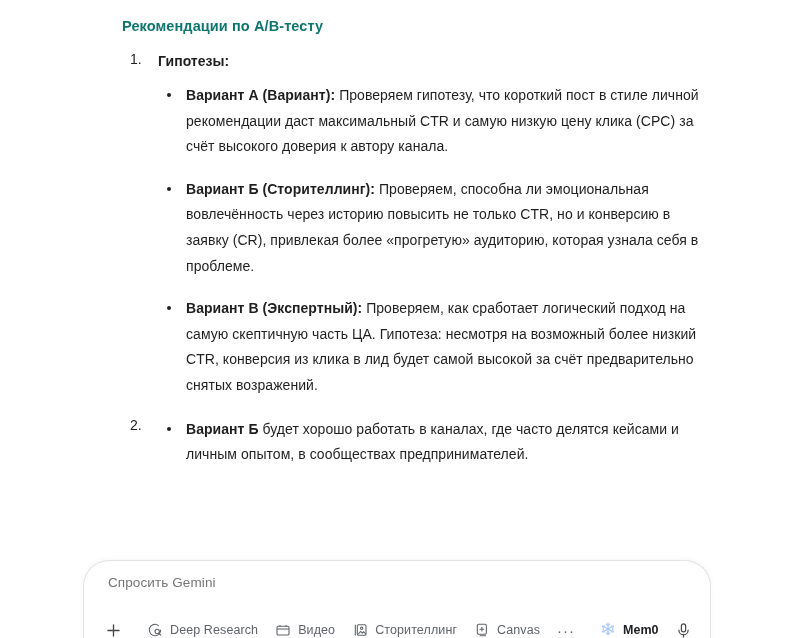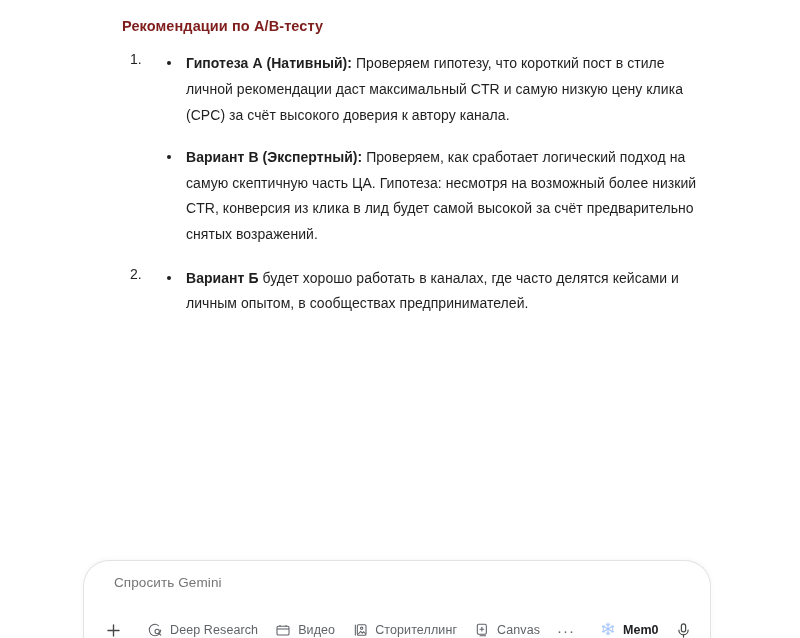--- a/index.html
+++ b/index.html
@@ -28,21 +28,21 @@
     background: #ffffff;
   }
 
   .answer-inner {
     padding: 16px 90px 0 122px;
   }
 
   .doc-title {
     font-size: 14.5px;
     font-weight: 700;
-    color: #7f1d1d;
+    color: #0f766e;
     letter-spacing: 0.1px;
     margin: 0 0 15px 0;
     line-height: 1.4;
   }
 
   ol.num-list {
     margin: 0;
     padding: 0;
     list-style: none;
     counter-reset: item;
@@ -117,21 +117,21 @@
     height: 95px;
     background: #ffffff;
     border: 1px solid #e3e3e3;
     border-bottom: none;
     border-radius: 26px 26px 0 0;
     box-shadow: 0 -1px 6px rgba(0,0,0,0.035);
   }
 
   .composer-input {
     position: absolute;
-    left: 28px;
+    left: 22px;
     top: 13px;
     width: 560px;
     font-size: 13.5px;
     color: #9aa0a6;
     letter-spacing: 0.1px;
     border: none;
     outline: none;
     background: transparent;
     font-family: "Liberation Sans", sans-serif;
   }
@@ -213,23 +213,27 @@
 <body>
 
 <div id="answer-scroll">
   <div class="answer-inner">
 
     <div class="doc-title">Рекомендации по A/B-тесту</div>
 
     <ol class="num-list">
 
       <li class="num-item">
+        <div class="num-heading">Гипотезы:</div>
         <ul class="bullet-list">
           <li class="bullet-item">
-            <span class="b-lead">Гипотеза А (Нативный):</span><span> Проверяем гипотезу, что короткий пост в стиле личной рекомендации даст максимальный CTR и самую низкую цену клика (CPC) за счёт высокого доверия к автору канала.</span>
+            <span class="b-lead">Вариант А (Вариант):</span><span> Проверяем гипотезу, что короткий пост в стиле личной рекомендации даст максимальный CTR и самую низкую цену клика (CPC) за счёт высокого доверия к автору канала.</span>
+          </li>
+          <li class="bullet-item">
+            <span class="b-lead">Вариант Б (Сторителлинг):</span><span> Проверяем, способна ли эмоциональная вовлечённость через историю повысить не только CTR, но и конверсию в заявку (CR), привлекая более «прогретую» аудиторию, которая узнала себя в проблеме.</span>
           </li>
           <li class="bullet-item">
             <span class="b-lead">Вариант В (Экспертный):</span><span> Проверяем, как сработает логический подход на самую скептичную часть ЦА. Гипотеза: несмотря на возможный более низкий CTR, конверсия из клика в лид будет самой высокой за счёт предварительно снятых возражений.</span>
           </li>
         </ul>
       </li>
 
       <li class="num-item">
         <ul class="bullet-list">
           <li class="bullet-item">

